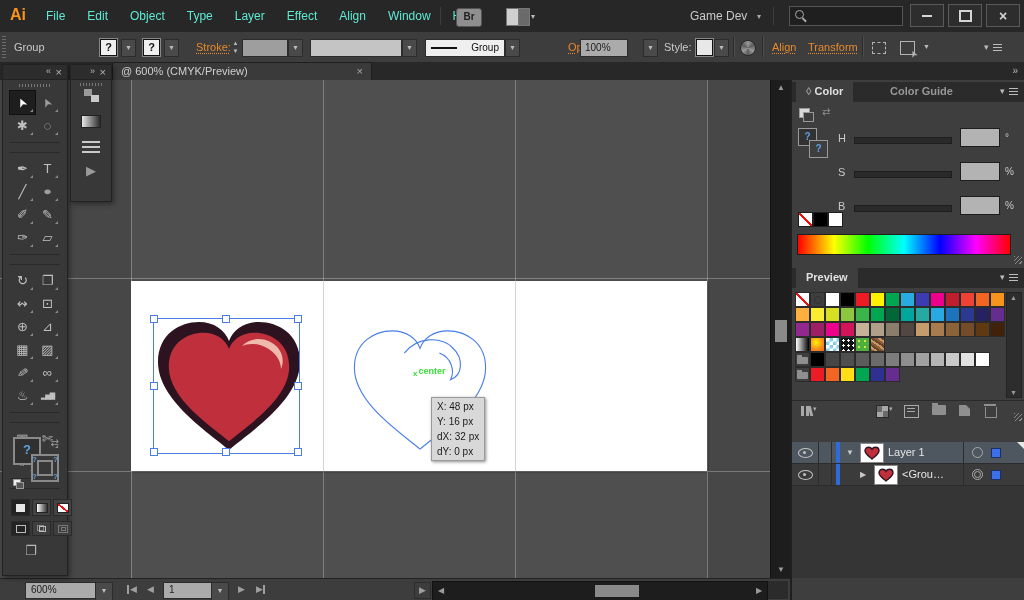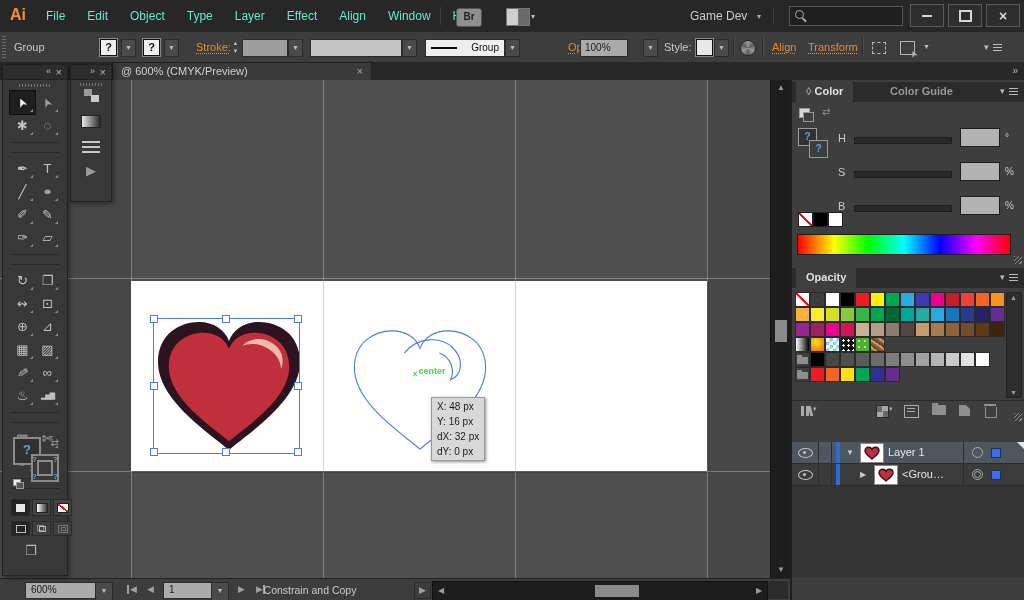--- a/index.html
+++ b/index.html
@@ -377,21 +377,20 @@
     <span class="zoombox" data-name="zoom-level-input">600%</span>
     <span class="zoomdd" data-name="zoom-dropdown">▼</span>
     <span class="navbar" style="left:127px" data-name="first-artboard-button"></span>
     <span class="navbtn" style="left:130px" data-name="first-artboard-button">◀</span>
     <span class="navbtn" style="left:147px" data-name="prev-artboard-button">◀</span>
     <span class="abbox" data-name="artboard-number-input">1</span>
     <span class="abdd" data-name="artboard-dropdown">▼</span>
     <span class="navbtn" style="left:238px" data-name="next-artboard-button">▶</span>
     <span class="navbtn" style="left:256px" data-name="last-artboard-button">▶</span>
     <span class="navbar" style="left:263px" data-name="last-artboard-button"></span>
-    <span class="statusmsg" data-name="status-message">Constrain and Copy</span>
     <span class="statusnext" data-name="status-options-button">▶</span>
     <div class="hscroll" data-name="horizontal-scrollbar">
       <span class="sarr" style="left:0" data-name="scroll-left-icon">◀</span>
       <div class="hthumb" data-name="horizontal-scroll-thumb"></div>
       <span class="sarr" style="right:0" data-name="scroll-right-icon">▶</span>
     </div>
     <span class="sbcorner" data-name="scrollbar-corner"></span>
   </div>
 
   <div class="dock" data-name="panel-dock">
@@ -427,21 +426,21 @@
           </div>
         </div>
       <span class="mini-sw sw-nonebg" style="left:6px;top:110px" data-name="none-swatch"></span>
       <span class="mini-sw" style="left:21px;top:110px;background:#000" data-name="black-swatch"></span>
       <span class="mini-sw" style="left:36px;top:110px;background:#fff" data-name="white-swatch"></span>
       <div class="spectrum" style="top:132px" data-name="color-spectrum-bar"></div>
       <span class="rgrip" style="bottom:2px" data-name="resize-grip"></span>
     </div>
 
     <div class="ptabbar" style="top:188px" data-name="swatches-panel-tabs">
-      <span class="ptab" style="left:4px" data-name="tab-swatches">Opacity</span>
+      <span class="ptab" style="left:4px" data-name="tab-swatches">Preview</span>
       <span class="i-pmenu panelmenu" data-name="panel-menu-icon"></span>
     </div>
     <div class="pbody" style="top:208px;height:112px" data-name="swatches-panel">
       <div style="position:absolute;left:3px;top:4px" data-name="swatch-grid">
           <div class="srow">
             <div class="sw sw-none" data-name="swatch-none"></div>
             <div class="sw sw-reg" data-name="swatch-reg"></div>
             <div class="sw" data-name="swatch" style="background: rgb(255, 255, 255);"></div>
             <div class="sw" data-name="swatch" style="background: rgb(0, 0, 0);"></div>
             <div class="sw" data-name="swatch" style="background: rgb(237, 28, 36);"></div>

